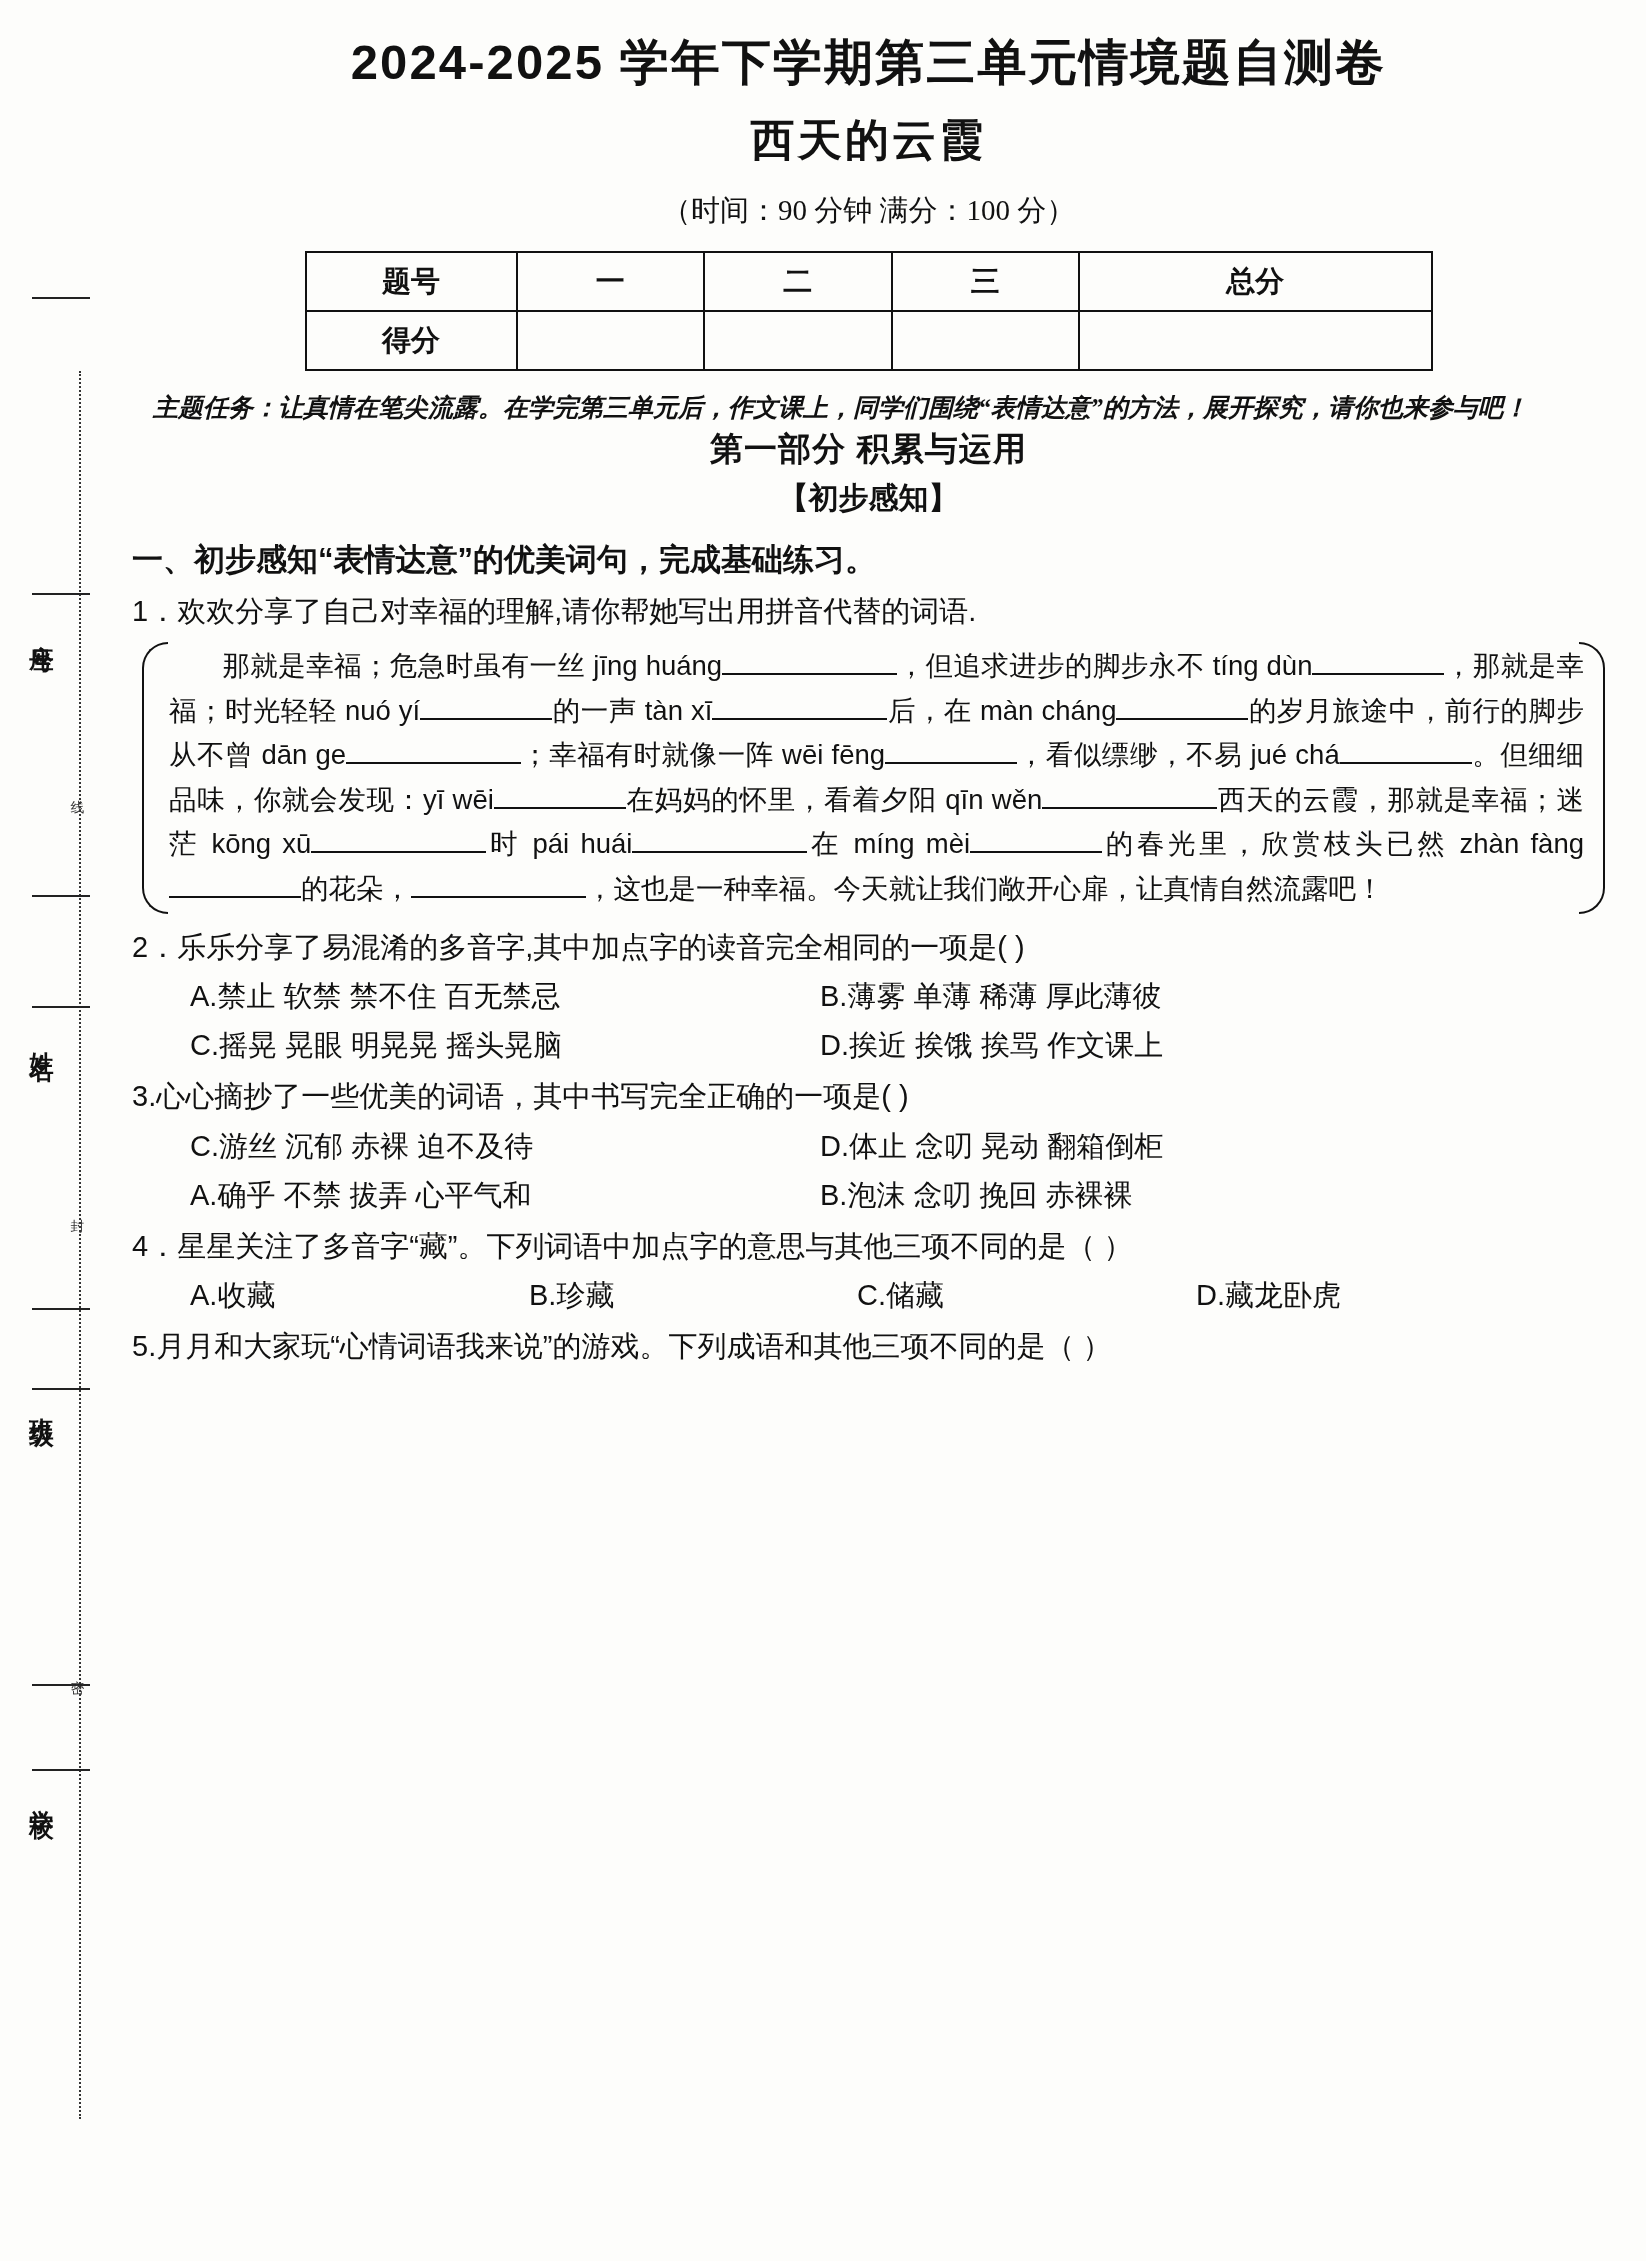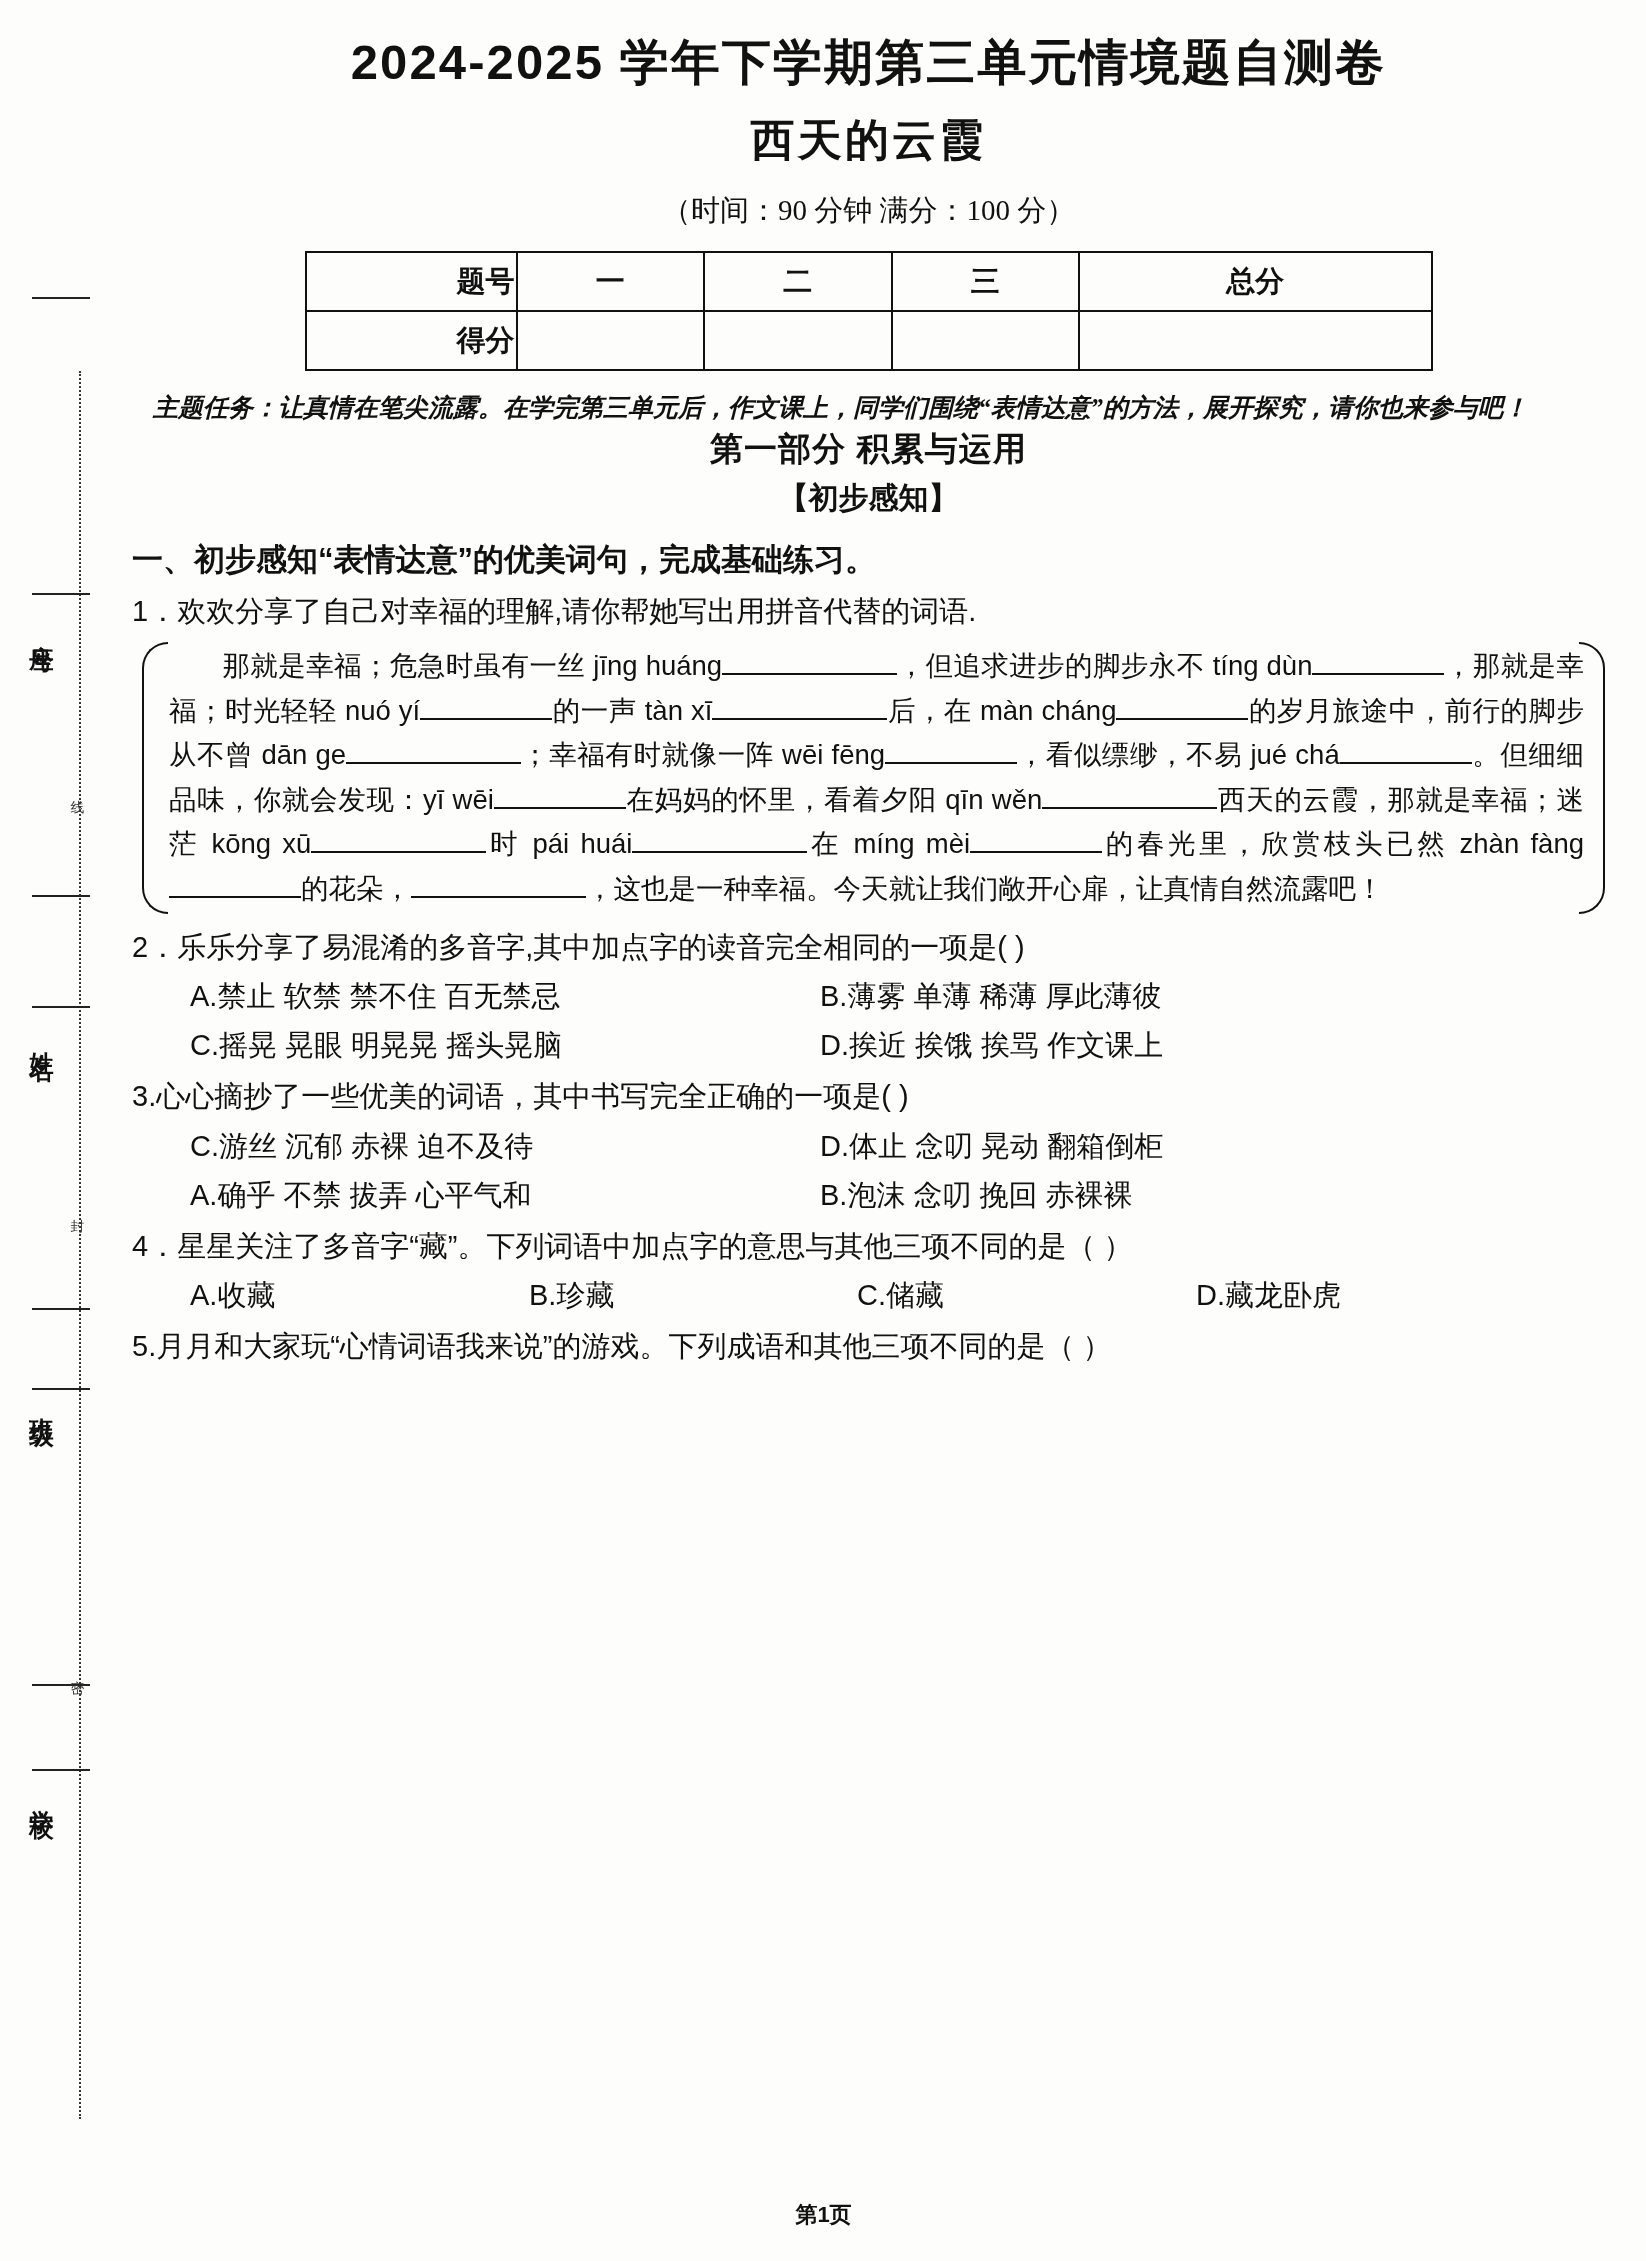--- a/index.html
+++ b/index.html
@@ -113,21 +113,21 @@
     width: 1128px;
   }
   .score-table td {
     border: 2.1px solid #111;
     height: 55px;
     text-align: center;
     font-size: 29px;
     font-family: "Liberation Sans", sans-serif;
     font-weight: bold;
   }
-  .score-table td.head-col { width: 207px; text-align: right; }
+  .score-table td.head-col { width: 207px; }
 
   .task-note {
     margin-top: 18px;
     font-size: 25px;
     line-height: 1.5;
     font-family: "Liberation Serif", serif;
     text-align: justify;
     padding-left: 21px;
     font-weight: bold;
     font-style: italic;
@@ -321,15 +321,14 @@
       <div class="opt" style="width:339px;">A.收藏</div>
       <div class="opt" style="width:328px;">B.珍藏</div>
       <div class="opt" style="width:339px;">C.储藏</div>
       <div class="opt second">D.藏龙卧虎</div>
     </div>
 
     <div class="q-item">5.月月和大家玩“心情词语我来说”的游戏。下列成语和其他三项不同的是（    ）</div>
 
   </div>
 
-  <div class="footer">第1页</div>
 </div>
 
 
 </body></html>

